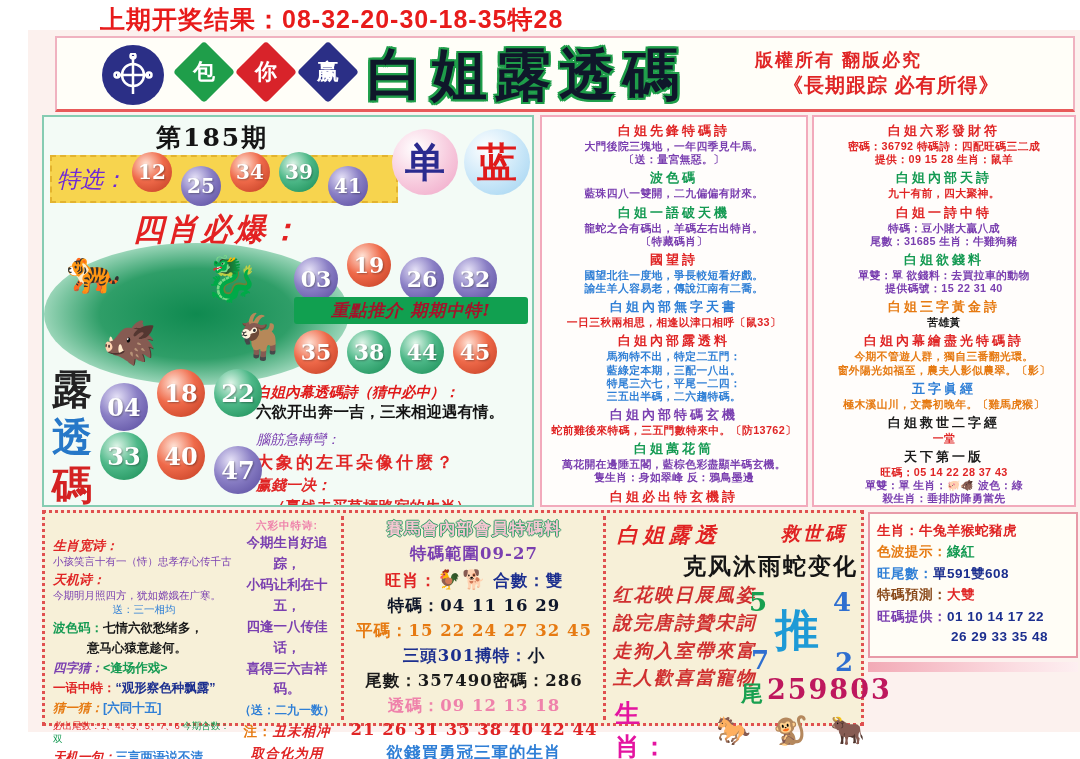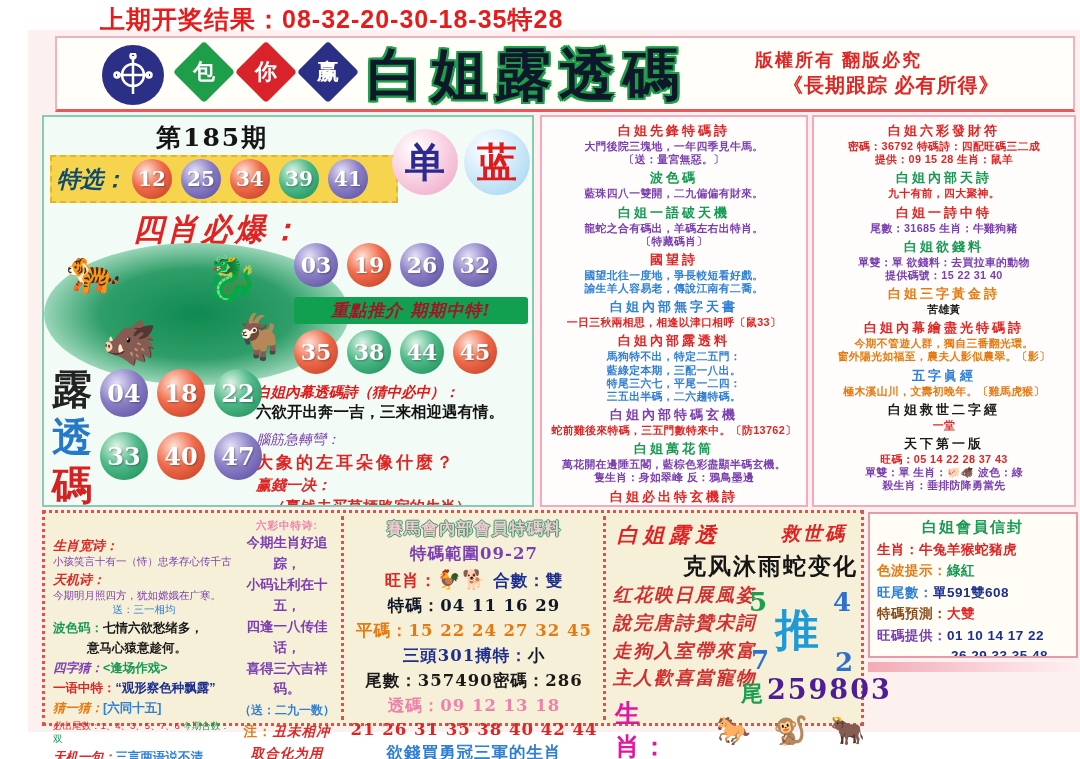--- a/index.html
+++ b/index.html
@@ -36,27 +36,27 @@
               border:2px solid #86ccb2;box-sizing:border-box;overflow:hidden;padding-left:16px;}
   .mid-panel{position:absolute;left:540px;top:115px;width:268px;height:392px;background:#fffdfb;
              border:2px solid #f2aabc;box-sizing:border-box;overflow:hidden;text-align:center;padding:2px 4px;}
   .right-panel{position:absolute;left:812px;top:115px;width:264px;height:392px;background:#fffdfb;
              border:2px solid #f2aabc;box-sizing:border-box;overflow:hidden;text-align:center;padding:2px 4px;}
 
   .issue{position:absolute;left:112px;top:4px;font-family:"DejaVu Serif",serif;font-weight:bold;
          font-size:25px;color:#151515;letter-spacing:2px;}
   .texuan{position:absolute;left:6px;top:38px;width:348px;height:48px;background:#f7d44e;
           border:2px dashed #e3b32f;box-sizing:border-box;display:flex;align-items:center;gap:6px;padding:0 5px;}
-  .texuan-label{font-family:"DejaVu Serif",serif;font-style:italic;font-weight:bold;font-size:23px;color:#0c4a6e;white-space:nowrap;}
+  .texuan-label{font-family:"DejaVu Serif",serif;font-style:italic;font-weight:normal;font-size:23px;color:#6d28d9;white-space:nowrap;}
   .ballrow{display:flex;gap:9px;--bs:44px;}
   .ball{width:var(--bs);height:var(--bs);border-radius:50%;display:flex;align-items:center;justify-content:center;
         color:#fff;font-family:"DejaVu Serif",serif;font-weight:bold;font-size:calc(var(--bs)*0.5);
         text-shadow:1px 1px 2px rgba(0,0,0,.35);flex:0 0 auto;}
   .ball.red{background:radial-gradient(circle at 35% 30%,#ffe3d6,#ef6a4a 45%,#c03a20);}
-  .ball.purple{background:radial-gradient(circle at 35% 30%,#e6e2f7,#8a7fc5 45%,#55489c);}
+  .ball.purple{background:radial-gradient(circle at 35% 30%,#e6e2f7,#8a7fc5 45%,#55489c);margin-top:14px;}
   .ball.green{background:radial-gradient(circle at 35% 30%,#dff5e8,#4db888 45%,#168a52);}
   .bigball{position:absolute;width:66px;height:66px;border-radius:50%;display:flex;align-items:center;
            justify-content:center;font-family:"DejaVu Serif",serif;font-weight:bold;font-size:40px;}
   .dan{left:348px;top:12px;background:radial-gradient(circle at 35% 30%,#ffffff,#f7cadd 55%,#efa2c5);color:#2b2b8f;}
   .lan{left:420px;top:12px;background:radial-gradient(circle at 35% 30%,#ffffff,#c8e6f8 55%,#9ed2f0);color:#e01a1a;}
   .sixiao{position:absolute;left:52px;top:92px;font-family:"DejaVu Serif",serif;font-style:italic;font-weight:bold;
           font-size:31px;color:#e32222;letter-spacing:3px;margin-left:37px;}
   .ellipse{position:absolute;left:0;top:126px;width:305px;height:142px;border-radius:50%;
            background:radial-gradient(ellipse at center,#0f8a50 0%,#2f9e68 45%,#9fd8bc 72%,rgba(243,251,246,0) 95%);}
   .zoo{position:absolute;font-size:44px;line-height:1;}
@@ -110,21 +110,21 @@
   .cal-line{font-family:"DejaVu Serif",serif;font-style:italic;font-weight:bold;font-size:18.5px;color:#d03030;
         line-height:1.5;letter-spacing:2px;white-space:nowrap;}
   .c-num{position:absolute;font-family:"DejaVu Serif",serif;font-weight:bold;font-size:26px;}
   .c-n5{left:140px;top:70px;color:#18a050;}
   .c-n4{left:224px;top:70px;color:#2f6fd0;}
   .c-tui{position:absolute;left:166px;top:84px;font-weight:bold;font-size:44px;color:#1e9ad6;}
   .c-n7{left:142px;top:128px;color:#2f6fd0;}
   .c-n2{left:226px;top:130px;color:#2f6fd0;}
   .c-wei{position:absolute;left:132px;top:162px;font-weight:bold;font-size:22px;color:#18a050;}
   .c-weid{position:absolute;left:158px;top:157px;font-family:"DejaVu Serif",serif;font-weight:bold;font-size:27px;
-        color:#4c1d95;letter-spacing:2px;}
+        color:#be185d;letter-spacing:2px;}
   .c-zo{position:absolute;left:6px;top:180px;display:flex;align-items:center;gap:22px;}
   .c-zo-label{font-weight:bold;font-size:25px;color:#e414a0;letter-spacing:2px;}
   .c-zo-emo{font-size:28px;}
 
   .panelD{position:absolute;left:868px;top:512px;width:210px;height:146px;background:#fffdf6;
           border:2px solid #e89aa8;box-sizing:border-box;padding:4px 7px;overflow:hidden;}
   .pd-h{font-size:15px;letter-spacing:2px;text-align:center;}
   .pd-r{font-size:13.5px;margin-top:3.5px;letter-spacing:.5px;white-space:nowrap;}
   .panelD-strip{position:absolute;left:868px;top:662px;width:210px;height:10px;
           background:linear-gradient(90deg,#f2aab6,#fbdde2 70%,#fdeff1);}
@@ -255,20 +255,21 @@
       <div class="sec-l p">隻生肖：身如翠峰 反：鴉鳥墨邊</div>
       <div class="sec-t r">白姐必出特玄機詩</div>
     </div>
   <div class="right-panel">
       <div class="sec-t r">白姐六彩發財符</div>
       <div class="sec-l r">密碼：36792 特碼詩：四配旺碼三二成</div>
       <div class="sec-l r">提供：09 15 28 生肖：鼠羊</div>
       <div class="sec-t g">白姐內部天詩</div>
       <div class="sec-l r">九十有前，四大聚神。</div>
       <div class="sec-t r">白姐一詩中特</div>
+      <div class="sec-l p">特碼：豆小賭大贏八成</div>
       <div class="sec-l p">尾數：31685 生肖：牛雞狗豬</div>
       <div class="sec-t g">白姐欲錢料</div>
       <div class="sec-l p">單雙：單 欲錢料：去買拉車的動物</div>
       <div class="sec-l p">提供碼號：15 22 31 40</div>
       <div class="sec-t o">白姐三字黃金詩</div>
       <div class="sec-l k">苦雄黃</div>
       <div class="sec-t r">白姐內幕繪盡光特碼詩</div>
       <div class="sec-l o">今期不管遊人群，獨自三番翻光環。</div>
       <div class="sec-l o">窗外陽光如福至，農夫人影似農翠。〔影〕</div>
       <div class="sec-t b">五字眞經</div>
@@ -340,21 +341,20 @@
       <div class="c-zo">
         <span class="c-zo-label">生肖：</span>
         <span class="c-zo-emo">🐎</span>
         <span class="c-zo-emo">🐒</span>
         <span class="c-zo-emo">🐂</span>
       </div>
     </div>
   </div>
 
   <div class="panelD">
-      <div class="pd-h"><span class="g bd">白姐會員信封</span></div>
       <div class="pd-r"><span class="r bd">生肖：</span><span class="r bd">牛兔羊猴蛇豬虎</span></div>
       <div class="pd-r"><span class="o bd">色波提示：</span><span class="g bd">綠紅</span></div>
       <div class="pd-r"><span class="b bd">旺尾數：</span><span class="n bd">單591雙608</span></div>
       <div class="pd-r"><span class="br bd">特碼預測：</span><span class="r bd">大雙</span></div>
       <div class="pd-r"><span class="p bd">旺碼提供：</span><span class="n bd">01 10 14 17 22</span></div>
       <div class="pd-r ind2"><span class="n bd">26 29 33 35 48</span></div>
     </div>
   <div class="panelD-strip"></div>
 </div>
 

